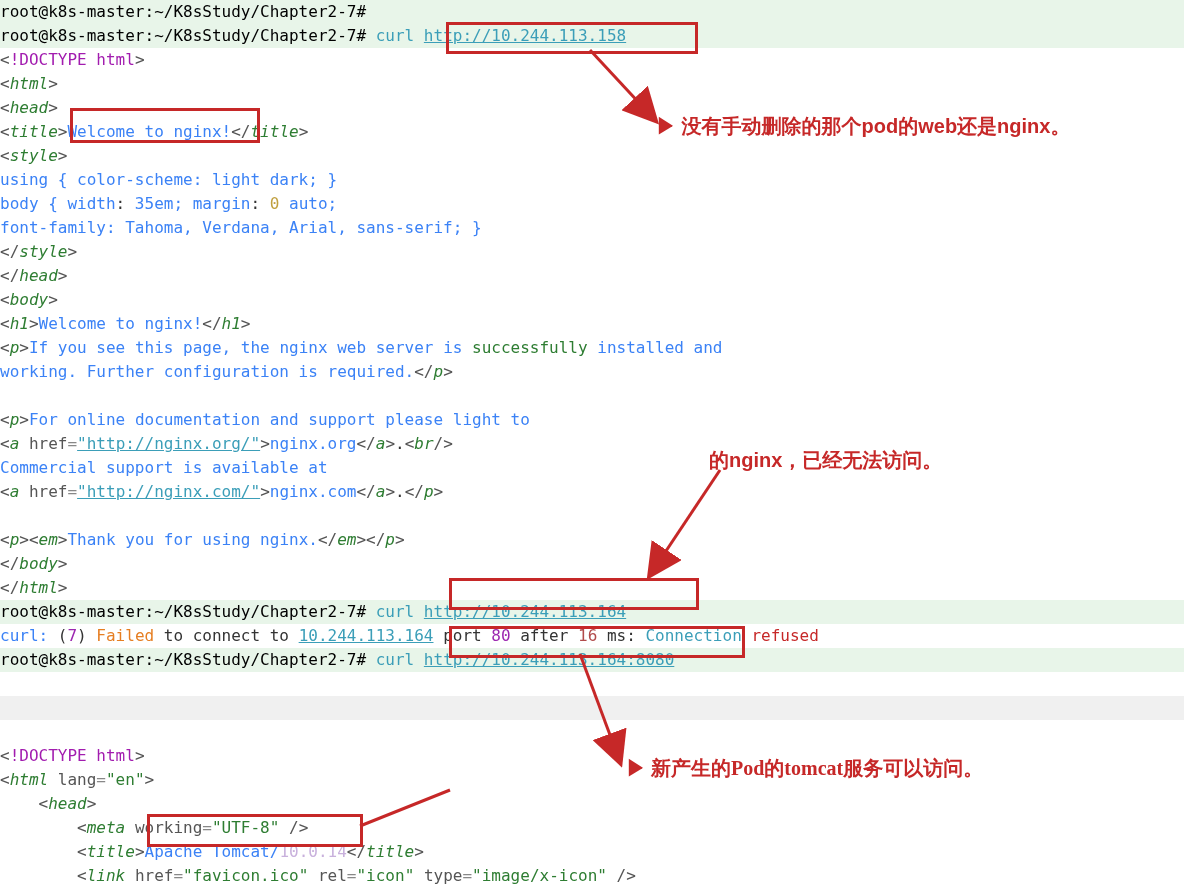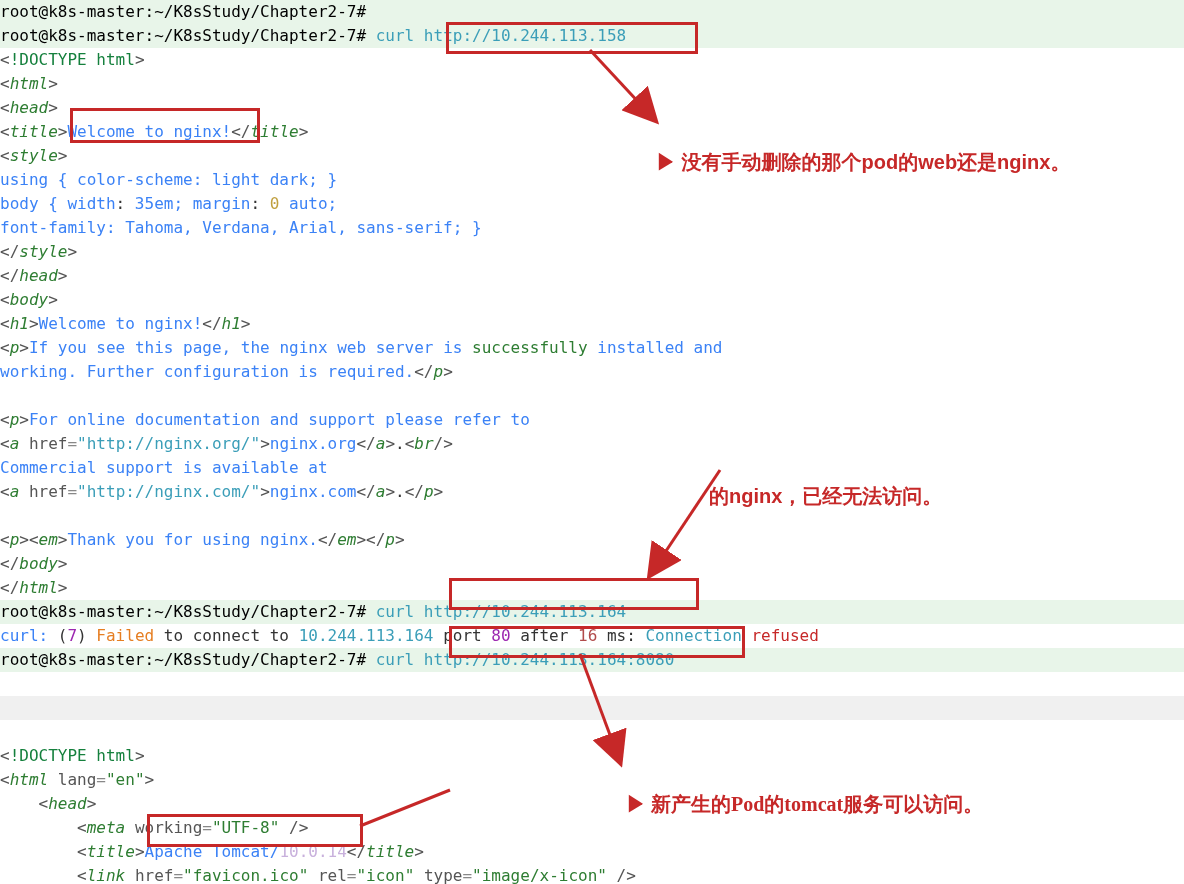--- a/index.html
+++ b/index.html
@@ -13,36 +13,36 @@
     width: 1184px;
     position: relative;
   }
   .line { white-space: pre; position: relative; }
   .hl { background: #e8f5e9; }
   .gap { background: #f0f0f0; height: 24px; }
   .blank { height: 24px; }
   
   .prompt   { color: #000000; }
   .cmd      { color: #3b9eb8; }
-  .link     { color: #3b9eb8; }
-  .bang     { color: #15803d; }
+  .link     { color: #3b9eb8; text-decoration: underline; }
+  .bang     { color: #a21caf; }
   .tag      { color: #2e7d32; font-style: italic; }
   .angle    { color: #555; }
   .zero     { color: #c0a040; }
   .attr     { color: #555; }
   .str-g    { color: #2e7d32; }
   .purple   { color: #9c27b0; }
   .orange   { color: #e67e22; }
   .ms       { color: #b14b4b; }
   .refused  { color: #c62828; }
   .ok       { color: #2e7d32; }
   .body-text{ color: #3b82f6; }
   .equal    { color: #888; }
   .redbox   { position:absolute; border:3px solid #c62828; z-index:4; pointer-events:none; }
-  .anno     { position:absolute; color:#c62828; font-weight:bold; font-family:sans-serif; font-size:20px; z-index:5;margin-top:36px; }
+  .anno     { position:absolute; color:#c62828; font-weight:bold; font-family:sans-serif; font-size:20px; z-index:5; }
   .arrow    { position:absolute; z-index:3; pointer-events:none; }
 </style>
 </head>
 <body>
 
 <div class="line hl"><span class="prompt">root@k8s-master:~/K8sStudy/Chapter2-7#</span></div>
 
 <div class="line hl"><span class="prompt">root@k8s-master:~/K8sStudy/Chapter2-7#</span> <span class="cmd">curl</span> <span class="link">http://10.244.113.158</span></div>
 
 <div class="line"><span class="angle">&lt;</span><span class="bang">!DOCTYPE html</span><span class="angle">&gt;</span></div>
@@ -53,21 +53,21 @@
 <div class="line"><span class="body-text">using { color-scheme: light dark; }</span></div>
 <div class="line"><span class="body-text">body { width</span><span>: </span><span class="body-text">35em</span><span class="body-text">; margin</span><span>: </span><span class="zero">0</span><span class="body-text"> auto;</span></div>
 <div class="line"><span class="body-text">font-family: Tahoma, Verdana, Arial, sans-serif; }</span></div>
 <div class="line"><span class="angle">&lt;/</span><span class="tag">style</span><span class="angle">&gt;</span></div>
 <div class="line"><span class="angle">&lt;/</span><span class="tag">head</span><span class="angle">&gt;</span></div>
 <div class="line"><span class="angle">&lt;</span><span class="tag">body</span><span class="angle">&gt;</span></div>
 <div class="line"><span class="angle">&lt;</span><span class="tag">h1</span><span class="angle">&gt;</span><span class="body-text">Welcome to nginx!</span><span class="angle">&lt;/</span><span class="tag">h1</span><span class="angle">&gt;</span></div>
 <div class="line"><span class="angle">&lt;</span><span class="tag">p</span><span class="angle">&gt;</span><span class="body-text">If you see this page, the nginx web server is </span><span class="ok">successfully</span><span class="body-text"> installed and</span></div>
 <div class="line"><span class="body-text">working. Further configuration is required.</span><span class="angle">&lt;/</span><span class="tag">p</span><span class="angle">&gt;</span></div>
 <div class="blank"></div>
-<div class="line"><span class="angle">&lt;</span><span class="tag">p</span><span class="angle">&gt;</span><span class="body-text">For online documentation and support please refer to</span></div>
+<div class="line"><span class="angle">&lt;</span><span class="tag">p</span><span class="angle">&gt;</span><span class="body-text">For online documentation and support please light to</span></div>
 <div class="line"><span class="angle">&lt;</span><span class="tag">a</span> <span class="attr">href</span><span class="equal">=</span><span class="link">"http://nginx.org/"</span><span class="angle">&gt;</span><span class="body-text">nginx.org</span><span class="angle">&lt;/</span><span class="tag">a</span><span class="angle">&gt;</span><span>.</span><span class="angle">&lt;</span><span class="tag">br</span><span class="angle">/&gt;</span></div>
 <div class="line"><span class="body-text">Commercial support is available at</span></div>
 <div class="line"><span class="angle">&lt;</span><span class="tag">a</span> <span class="attr">href</span><span class="equal">=</span><span class="link">"http://nginx.com/"</span><span class="angle">&gt;</span><span class="body-text">nginx.com</span><span class="angle">&lt;/</span><span class="tag">a</span><span class="angle">&gt;</span><span>.</span><span class="angle">&lt;/</span><span class="tag">p</span><span class="angle">&gt;</span></div>
 <div class="blank"></div>
 <div class="line"><span class="angle">&lt;</span><span class="tag">p</span><span class="angle">&gt;&lt;</span><span class="tag">em</span><span class="angle">&gt;</span><span class="body-text">Thank you for using nginx.</span><span class="angle">&lt;/</span><span class="tag">em</span><span class="angle">&gt;&lt;/</span><span class="tag">p</span><span class="angle">&gt;</span></div>
 <div class="line"><span class="angle">&lt;/</span><span class="tag">body</span><span class="angle">&gt;</span></div>
 <div class="line"><span class="angle">&lt;/</span><span class="tag">html</span><span class="angle">&gt;</span></div>
 
 <div class="line hl"><span class="prompt">root@k8s-master:~/K8sStudy/Chapter2-7#</span> <span class="cmd">curl</span> <span class="link">http://10.244.113.164</span></div>
 <div class="line"><span class="body-text">curl</span><span class="body-text">:</span><span> (</span><span class="purple">7</span><span>) </span><span class="orange">Failed</span><span> to connect to </span><span class="link">10.244.113.164</span><span> port </span><span class="purple">80</span><span> after </span><span class="ms">16</span><span> ms</span><span>: </span><span class="cmd">Connection </span><span class="refused">refused</span></div>

